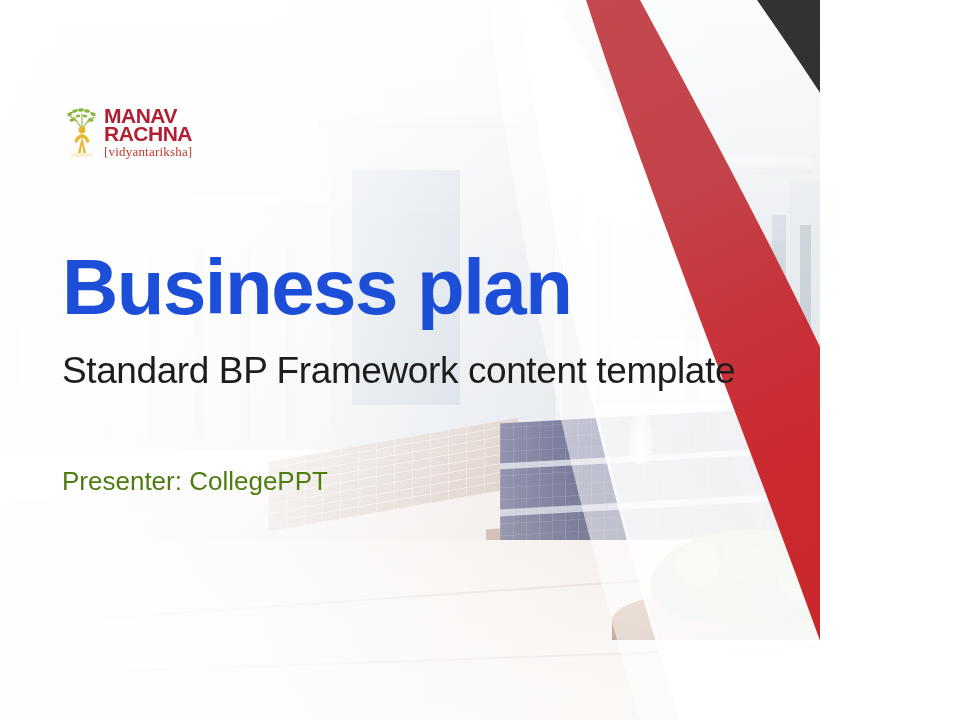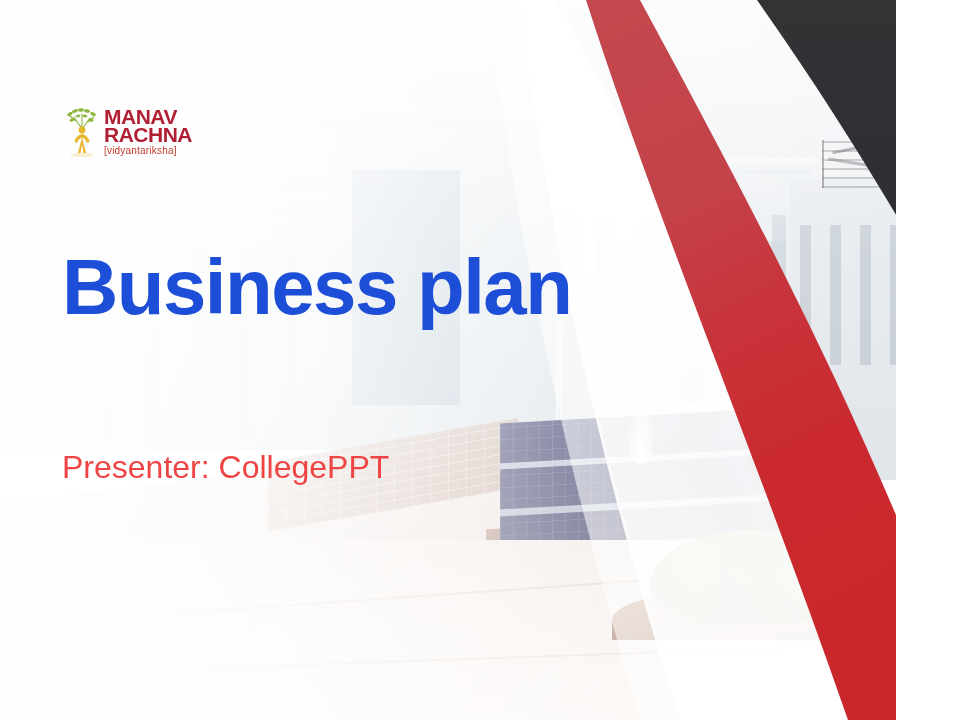--- a/index.html
+++ b/index.html
@@ -7,21 +7,21 @@
     margin: 0;
     padding: 0;
     background: #ffffff;
   }
   body {
     font-family: "Liberation Sans", sans-serif;
   }
 
   #slide {
     position: relative;
-    width: 896px;
+    width: 820px;
     height: 720px;
     overflow: hidden;
     background: #ffffff;
   }
 
   
   .photo {
     position: absolute;
     inset: 0;
     overflow: hidden;
@@ -255,22 +255,22 @@
     font-family: "Liberation Sans", sans-serif;
     font-weight: bold;
     font-size: 21px;
     letter-spacing: -0.5px;
     color: #b01f33;
     display: block;
   }
   .logo-name-2 { display:block; margin-top: -3px; }
   .logo-tagline {
     display: block;
-    font-family: Liberation Sans, sans-serif;
-    font-size: 10px;
+    font-family: Liberation Serif, serif;
+    font-size: 13px;
     letter-spacing: .2px;
     color: #c0392b;
     margin-top: 1px;
     filter: blur(.35px);
   }
 
   
   .title {
     position: absolute;
     left: 62px; top: 248px;
@@ -290,25 +290,25 @@
     font-family: "Liberation Sans", sans-serif;
     font-weight: normal;
     font-size: 37px;
     line-height: 1;
     letter-spacing: -0.4px;
     color: #1d1d1d;
     white-space: nowrap;
   }
   .meta {
     position: absolute;
-    left: 62px; top: 446px;
-    font-family: "Liberation Sans", sans-serif;
-    font-size: 32px;
+    left: 62px; top: 464px;
+    font-family: "Liberation Sans", sans-serif;
+    font-size: 26px;
     line-height: 1.36;
-    color: #ef4444;
+    color: #4d7c0f;
   }
   .meta div { white-space: nowrap; }
 
   .footer {
     position: absolute;
     left: 62px; top: 678px;
     width: 430px;
     font-family: "Liberation Sans", sans-serif;
     font-size: 11.5px;
     line-height: 1.6;
@@ -434,19 +434,20 @@
       <ellipse cx="20" cy="50" rx="12" ry="2.2" fill="#e8b62c" opacity=".22"></ellipse>
     </svg>
     <div class="logo-text">
       <span class="logo-name logo-name-1">MANAV</span>
       <span class="logo-name logo-name-2">RACHNA</span>
       <span class="logo-tagline">[vidyantariksha]</span>
     </div>
   </div>
 
   <h1 class="title">Business plan</h1>
+  <h2 class="subtitle">Standard BP Framework content template</h2>
 
   <div class="meta">
     <div>Presenter: CollegePPT</div>
   </div>
 
 
 </div>
 
 </body></html>

